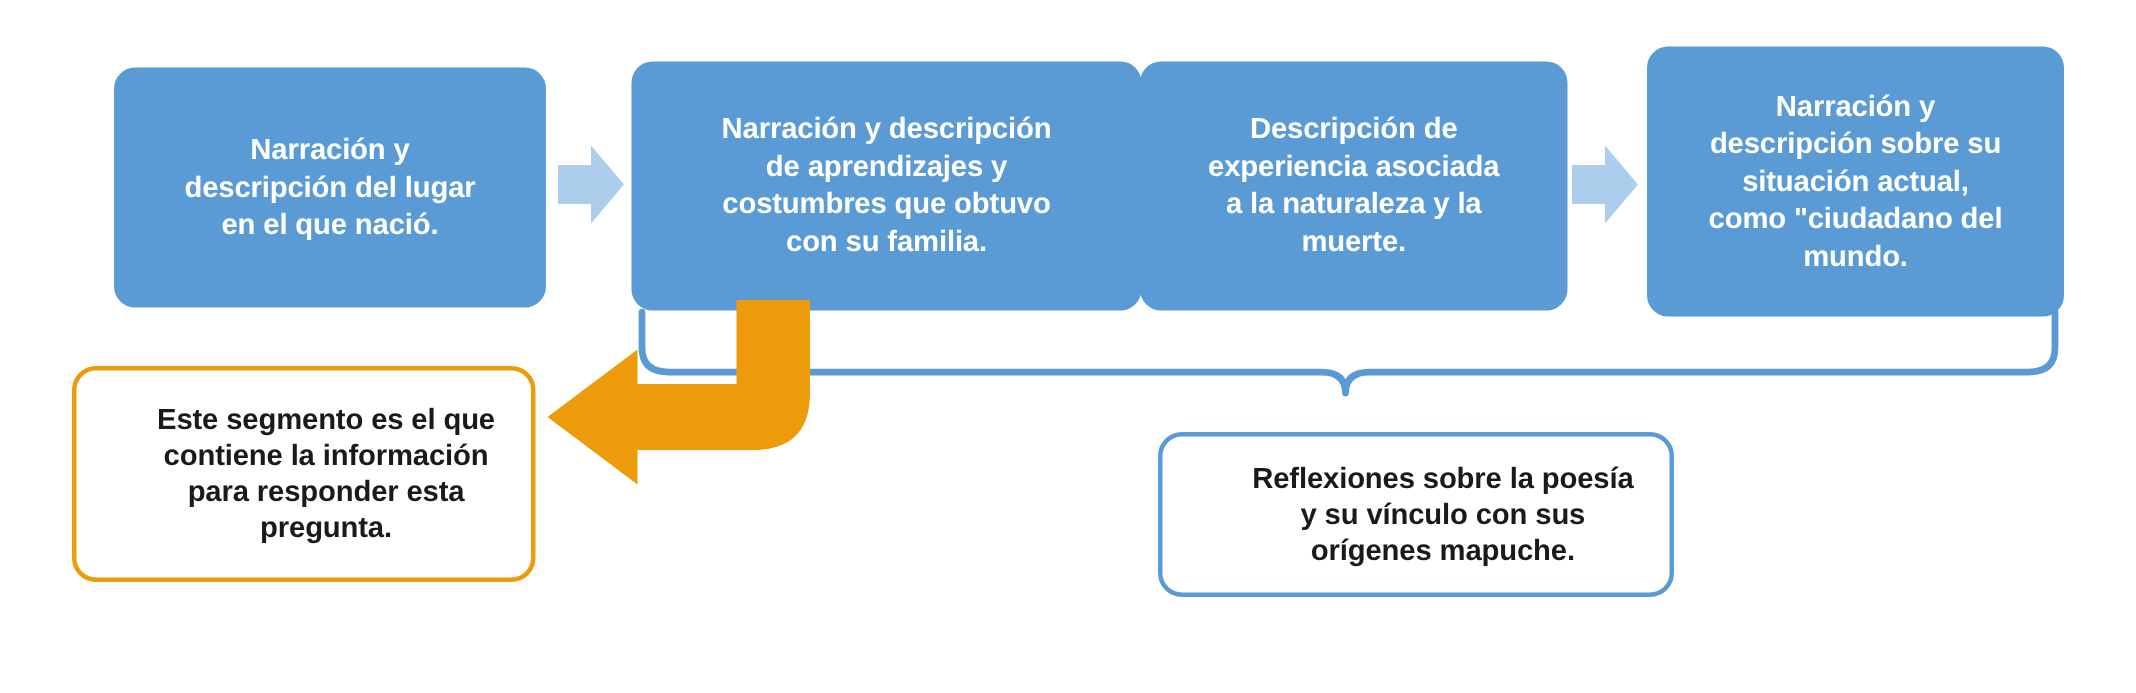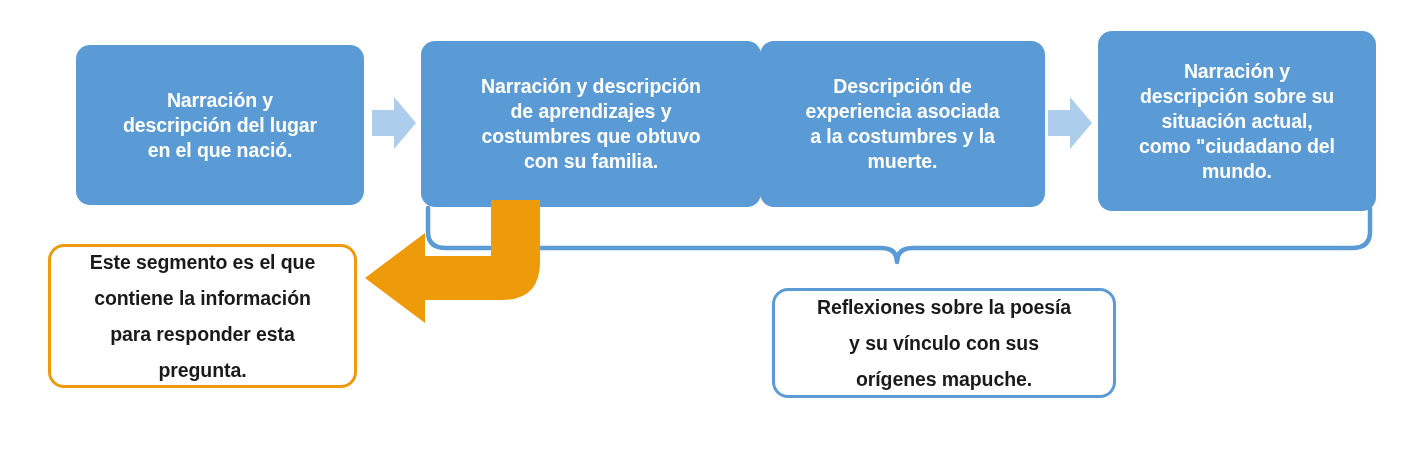--- a/index.html
+++ b/index.html
@@ -43,27 +43,27 @@
     letter-spacing: -0.1px;
   }
 
   
   .callout {
     position: absolute;
     box-sizing: border-box;
     background: #ffffff;
     display: flex;
     align-items: center;
-    justify-content: center;
+    justify-content: flex-end;
     text-align: center;
     color: #1a1a1a;
     font-weight: bold;
     font-size: 19.5px;
-    line-height: 36px;
-    padding: 6px 4px;
+    line-height: 24px;
+    padding: 6px 24px;
     white-space: pre-line;
     letter-spacing: -0.1px;
   }
   .callout-orange {
     border: 3.5px solid #ED9B0A;
     border-radius: 16px;
   }
   .callout-blue {
     border: 3.5px solid #5B9BD5;
     border-radius: 16px;
@@ -127,21 +127,21 @@
   <div class="proc-box" style="left:421px; top:41px; width:340px; height:166px;">
     <span>Narración y descripción
 de aprendizajes y
 costumbres que obtuvo
 con su familia.</span>
   </div>
 
   <div class="proc-box" style="left:760px; top:41px; width:285px; height:166px;">
     <span>Descripción de
 experiencia asociada
-a la costumbres y la
+a la naturaleza y la
 muerte.</span>
   </div>
 
   <div class="proc-box" style="left:1098px; top:31px; width:278px; height:180px;">
     <span>Narración y
 descripción sobre su
 situación actual,
 como "ciudadano del
 mundo.</span>
   </div>

